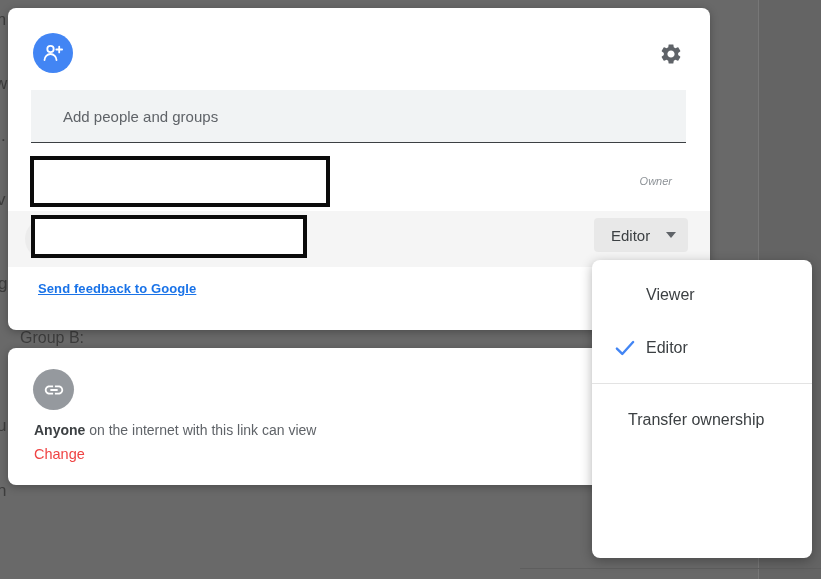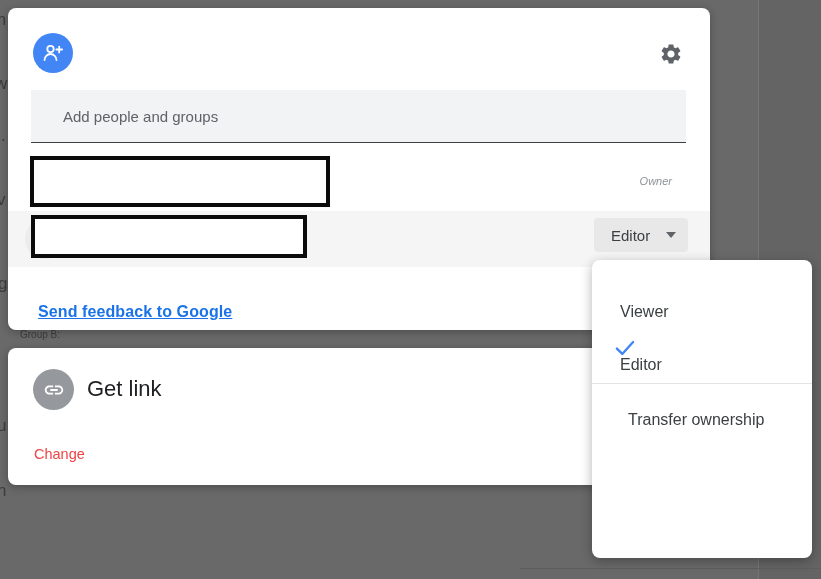--- a/index.html
+++ b/index.html
@@ -54,22 +54,22 @@
     display:flex; align-items:center; padding:0 12px 0 17px;
     font-family:"Liberation Sans", sans-serif;
   }
   .role-button .lbl { font-size:15px; color:#3c4043; }
   .caret-down {
     margin-left:auto; width:0; height:0;
     border-left:5px solid transparent; border-right:5px solid transparent;
     border-top:6px solid #5f6368;
   }
   .feedback-link {
-    position:absolute; left:30px; top:295px;
-    font-size:16px; font-weight:600; letter-spacing:.1px;
+    position:absolute; left:30px; top:273px;
+    font-size:13px; font-weight:600; letter-spacing:.1px;
     color:#1a73e8; text-decoration:underline; cursor:pointer;
   }
   
   .link-circle {
     position:absolute; left:25px; top:21px; width:41px; height:41px;
     border-radius:50%; background:#95999e;
     display:flex; align-items:center; justify-content:center;
   }
   .getlink-title { position:absolute; left:79px; top:28px; font-size:22px; color:#202124; }
   .access-line { position:absolute; left:26px; top:74px; font-size:14px; color:#5f6368; }
@@ -79,37 +79,37 @@
   .menu {
     position:absolute; left:592px; top:260px; width:220px; height:298px;
     background:#fff; border-radius:8px; z-index:30;
     box-shadow:0 3px 12px rgba(0,0,0,.3);
     padding-top:8px;
   }
   .menu-item {
     height:53px; display:flex; align-items:center;
     font-size:16px; color:#3c4043; cursor:pointer; position:relative;
   }
-  .menu-item.role { padding-left:28px;align-items:flex-end; }
+  .menu-item.role { padding-left:54px; }
   .menu-item.action { padding-left:36px; }
   .menu-check { position:absolute; left:20px; top:14px; width:26px; height:26px; }
   .menu-divider { height:1px; background:#e3e3e3; margin:9px 0; }
 </style>
 </head>
 <body>
 
 <div class="backdrop-band"></div>
 <div class="backdrop-vline"></div>
 <div class="backdrop-hline"></div>
 <span class="bg-frag" style="left:-8px; top:10px;">m</span>
 <span class="bg-frag" style="left:-5px; top:74px;">w</span>
 <span class="bg-frag" style="left:1px;  top:126px;">.</span>
 <span class="bg-frag" style="left:-3px; top:190px;">v</span>
 <span class="bg-frag" style="left:-2px; top:274px;">g</span>
-<span class="bg-frag" style="left:20px; top:329px; font-size:10px;">Group B:</span>
+<span class="bg-frag" style="left:20px; top:329px; font-size:16px;">Group B:</span>
 <span class="bg-frag" style="left:-3px; top:416px;">u</span>
 <span class="bg-frag" style="left:-3px; top:481px;">n</span>
 
 <div class="card" id="share-dialog">
   <div class="share-avatar">
     <svg width="24" height="24" viewBox="0 0 24 24">
       <circle cx="9.5" cy="8" r="3.2" fill="none" stroke="#fff" stroke-width="1.8"></circle>
       <path d="M3.5,19 c0-3.3 2.7-6 6-6 s6,2.7 6,6" fill="none" stroke="#fff" stroke-width="1.8" stroke-linecap="round"></path>
       <path d="M18.2,5.6 v5.8 M15.3,8.5 h5.8" fill="none" stroke="#fff" stroke-width="1.8" stroke-linecap="round"></path>
     </svg>
@@ -135,21 +135,23 @@
 
   <a class="feedback-link">Send feedback to Google</a>
 </div>
 
 <div class="card" id="getlink-card">
   <div class="link-circle">
     <svg width="22" height="22" viewBox="0 0 24 24" fill="#fff">
       <path d="M3.9,12c0-1.71,1.39-3.1,3.1-3.1h4V7H7c-2.76,0-5,2.24-5,5s2.24,5,5,5h4v-1.9H7C5.39,15.1,3.9,13.71,3.9,12z M8,13h8v-2H8V13z M17,7h-4v1.9h4c1.71,0,3.1,1.39,3.1,3.1s-1.39,3.1-3.1,3.1h-4V17h4c2.76,0,5-2.24,5-5S19.76,7,17,7z"></path>
     </svg>
   </div>
-  <div class="getlink-title">Get link</div>
+  <div class="access-line">
+    <b>Anyone</b><span> on the internet with this link can view</span>
+  </div>
   <a class="change-link">Change</a>
 </div>
 
 <div class="menu">
   <div class="menu-item role">
     <span>Viewer</span>
   </div>
   <div class="menu-item role">
     <span class="menu-check">
       <svg width="26" height="26" viewBox="0 0 24 24">

